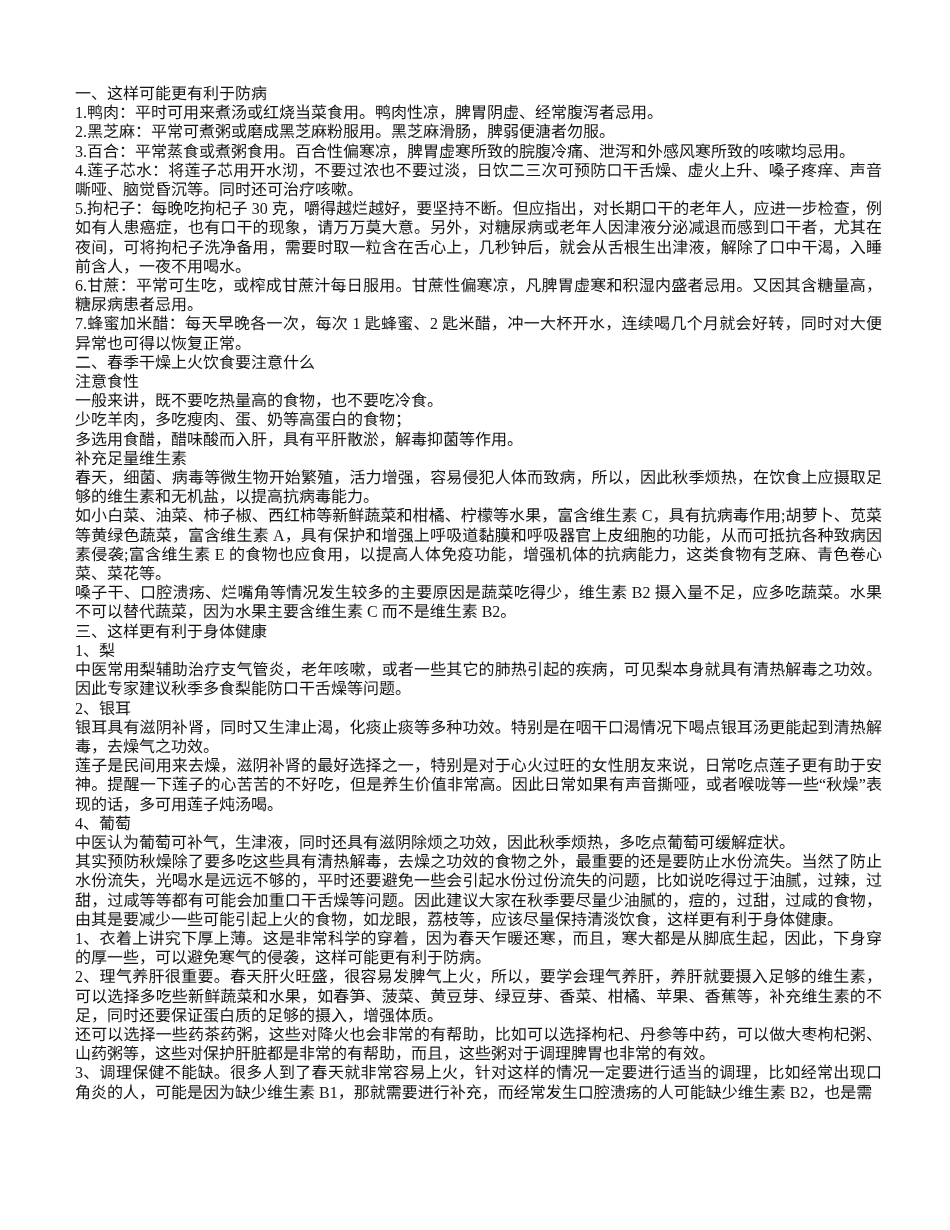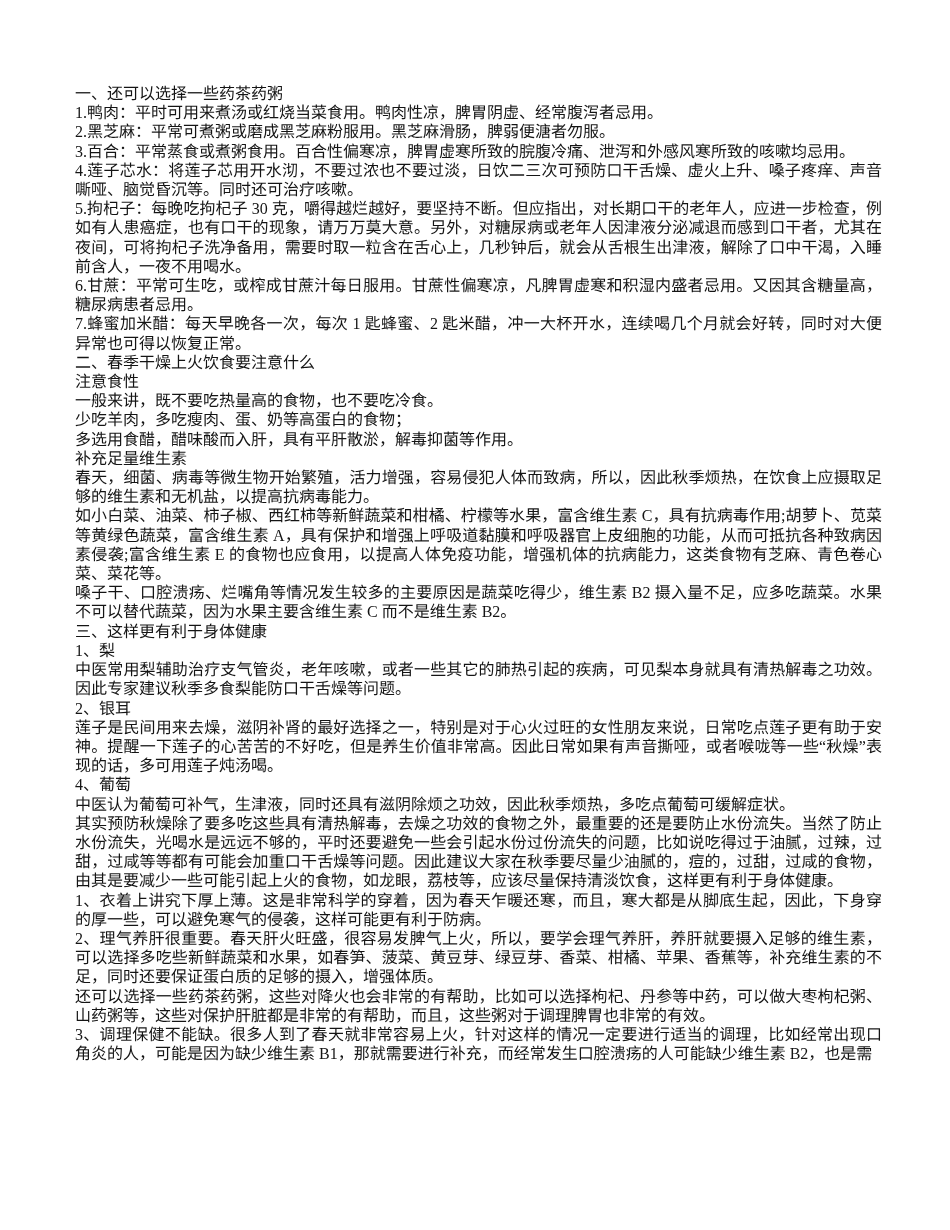--- a/index.html
+++ b/index.html
@@ -27,41 +27,42 @@
   .article p {
     margin: 0;
     padding: 0;
     word-break: break-word;
   }
 </style>
 </head>
 <body>
 
 <main class="article" id="article-body">
-    <p>一、还可以选择一些药茶药粥</p>
+    <p>一、这样可能更有利于防病</p>
     <p>1.鸭肉：平时可用来煮汤或红烧当菜食用。鸭肉性凉，脾胃阴虚、经常腹泻者忌用。</p>
     <p>2.黑芝麻：平常可煮粥或磨成黑芝麻粉服用。黑芝麻滑肠，脾弱便溏者勿服。</p>
     <p>3.百合：平常蒸食或煮粥食用。百合性偏寒凉，脾胃虚寒所致的脘腹冷痛、泄泻和外感风寒所致的咳嗽均忌用。</p>
     <p>4.莲子芯水：将莲子芯用开水沏，不要过浓也不要过淡，日饮二三次可预防口干舌燥、虚火上升、嗓子疼痒、声音嘶哑、脑觉昏沉等。同时还可治疗咳嗽。</p>
     <p>5.拘杞子：每晚吃拘杞子 30 克，嚼得越烂越好，要坚持不断。但应指出，对长期口干的老年人，应进一步检查，例如有人患癌症，也有口干的现象，请万万莫大意。另外，对糖尿病或老年人因津液分泌减退而感到口干者，尤其在夜间，可将拘杞子洗净备用，需要时取一粒含在舌心上，几秒钟后，就会从舌根生出津液，解除了口中干渴，入睡前含人，一夜不用喝水。</p>
     <p>6.甘蔗：平常可生吃，或榨成甘蔗汁每日服用。甘蔗性偏寒凉，凡脾胃虚寒和积湿内盛者忌用。又因其含糖量高，糖尿病患者忌用。</p>
     <p>7.蜂蜜加米醋：每天早晚各一次，每次 1 匙蜂蜜、2 匙米醋，冲一大杯开水，连续喝几个月就会好转，同时对大便异常也可得以恢复正常。</p>
     <p>二、春季干燥上火饮食要注意什么</p>
     <p>注意食性</p>
     <p>一般来讲，既不要吃热量高的食物，也不要吃冷食。</p>
     <p>少吃羊肉，多吃瘦肉、蛋、奶等高蛋白的食物；</p>
     <p>多选用食醋，醋味酸而入肝，具有平肝散淤，解毒抑菌等作用。</p>
     <p>补充足量维生素</p>
     <p>春天，细菌、病毒等微生物开始繁殖，活力增强，容易侵犯人体而致病，所以，因此秋季烦热，在饮食上应摄取足够的维生素和无机盐，以提高抗病毒能力。</p>
     <p>如小白菜、油菜、柿子椒、西红柿等新鲜蔬菜和柑橘、柠檬等水果，富含维生素 C，具有抗病毒作用;胡萝卜、苋菜等黄绿色蔬菜，富含维生素 A，具有保护和增强上呼吸道黏膜和呼吸器官上皮细胞的功能，从而可抵抗各种致病因素侵袭;富含维生素 E 的食物也应食用，以提高人体免疫功能，增强机体的抗病能力，这类食物有芝麻、青色卷心菜、菜花等。</p>
     <p>嗓子干、口腔溃疡、烂嘴角等情况发生较多的主要原因是蔬菜吃得少，维生素 B2 摄入量不足，应多吃蔬菜。水果不可以替代蔬菜，因为水果主要含维生素 C 而不是维生素 B2。</p>
     <p>三、这样更有利于身体健康</p>
     <p>1、梨</p>
     <p>中医常用梨辅助治疗支气管炎，老年咳嗽，或者一些其它的肺热引起的疾病，可见梨本身就具有清热解毒之功效。因此专家建议秋季多食梨能防口干舌燥等问题。</p>
     <p>2、银耳</p>
+    <p>银耳具有滋阴补肾，同时又生津止渴，化痰止痰等多种功效。特别是在咽干口渴情况下喝点银耳汤更能起到清热解毒，去燥气之功效。</p>
     <p>莲子是民间用来去燥，滋阴补肾的最好选择之一，特别是对于心火过旺的女性朋友来说，日常吃点莲子更有助于安神。提醒一下莲子的心苦苦的不好吃，但是养生价值非常高。因此日常如果有声音撕哑，或者喉咙等一些“秋燥”表现的话，多可用莲子炖汤喝。</p>
     <p>4、葡萄</p>
     <p>中医认为葡萄可补气，生津液，同时还具有滋阴除烦之功效，因此秋季烦热，多吃点葡萄可缓解症状。</p>
     <p>其实预防秋燥除了要多吃这些具有清热解毒，去燥之功效的食物之外，最重要的还是要防止水份流失。当然了防止水份流失，光喝水是远远不够的，平时还要避免一些会引起水份过份流失的问题，比如说吃得过于油腻，过辣，过甜，过咸等等都有可能会加重口干舌燥等问题。因此建议大家在秋季要尽量少油腻的，痘的，过甜，过咸的食物，由其是要减少一些可能引起上火的食物，如龙眼，荔枝等，应该尽量保持清淡饮食，这样更有利于身体健康。</p>
     <p>1、衣着上讲究下厚上薄。这是非常科学的穿着，因为春天乍暖还寒，而且，寒大都是从脚底生起，因此，下身穿的厚一些，可以避免寒气的侵袭，这样可能更有利于防病。</p>
     <p>2、理气养肝很重要。春天肝火旺盛，很容易发脾气上火，所以，要学会理气养肝，养肝就要摄入足够的维生素，可以选择多吃些新鲜蔬菜和水果，如春笋、菠菜、黄豆芽、绿豆芽、香菜、柑橘、苹果、香蕉等，补充维生素的不足，同时还要保证蛋白质的足够的摄入，增强体质。</p>
     <p>还可以选择一些药茶药粥，这些对降火也会非常的有帮助，比如可以选择枸杞、丹参等中药，可以做大枣枸杞粥、山药粥等，这些对保护肝脏都是非常的有帮助，而且，这些粥对于调理脾胃也非常的有效。</p>
     <p>3、调理保健不能缺。很多人到了春天就非常容易上火，针对这样的情况一定要进行适当的调理，比如经常出现口角炎的人，可能是因为缺少维生素 B1，那就需要进行补充，而经常发生口腔溃疡的人可能缺少维生素 B2，也是需</p>
   </main>
 

